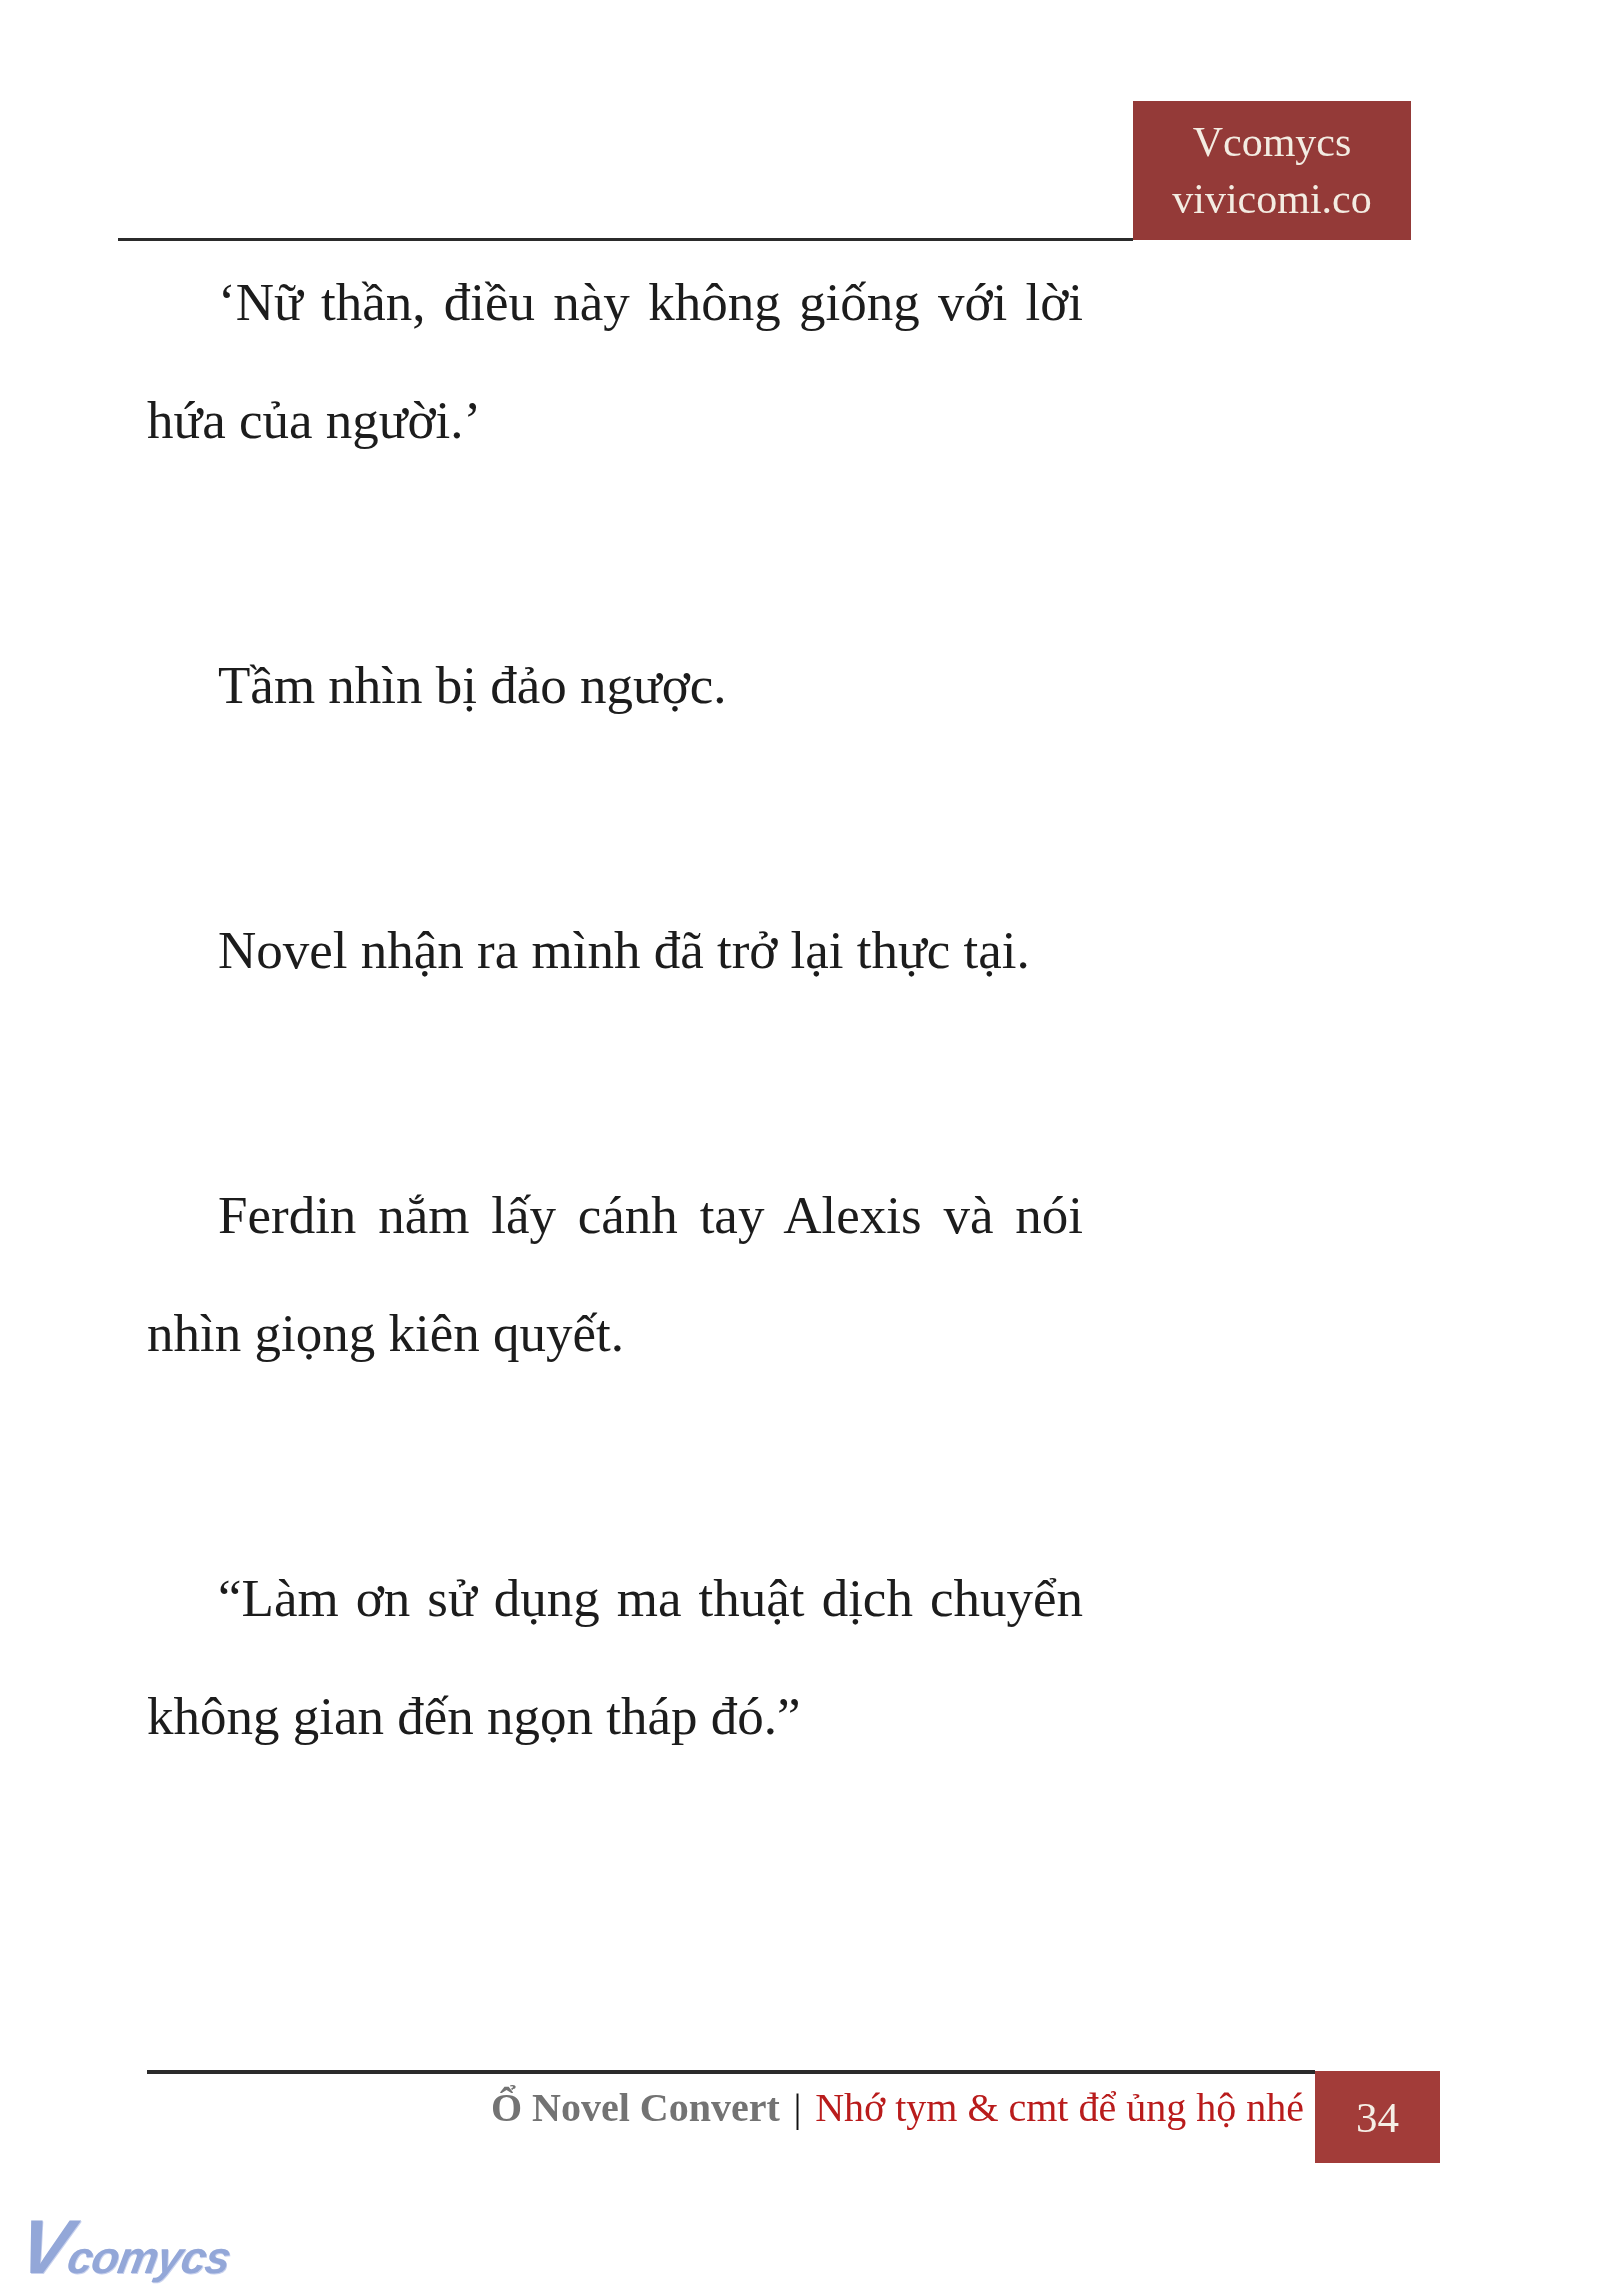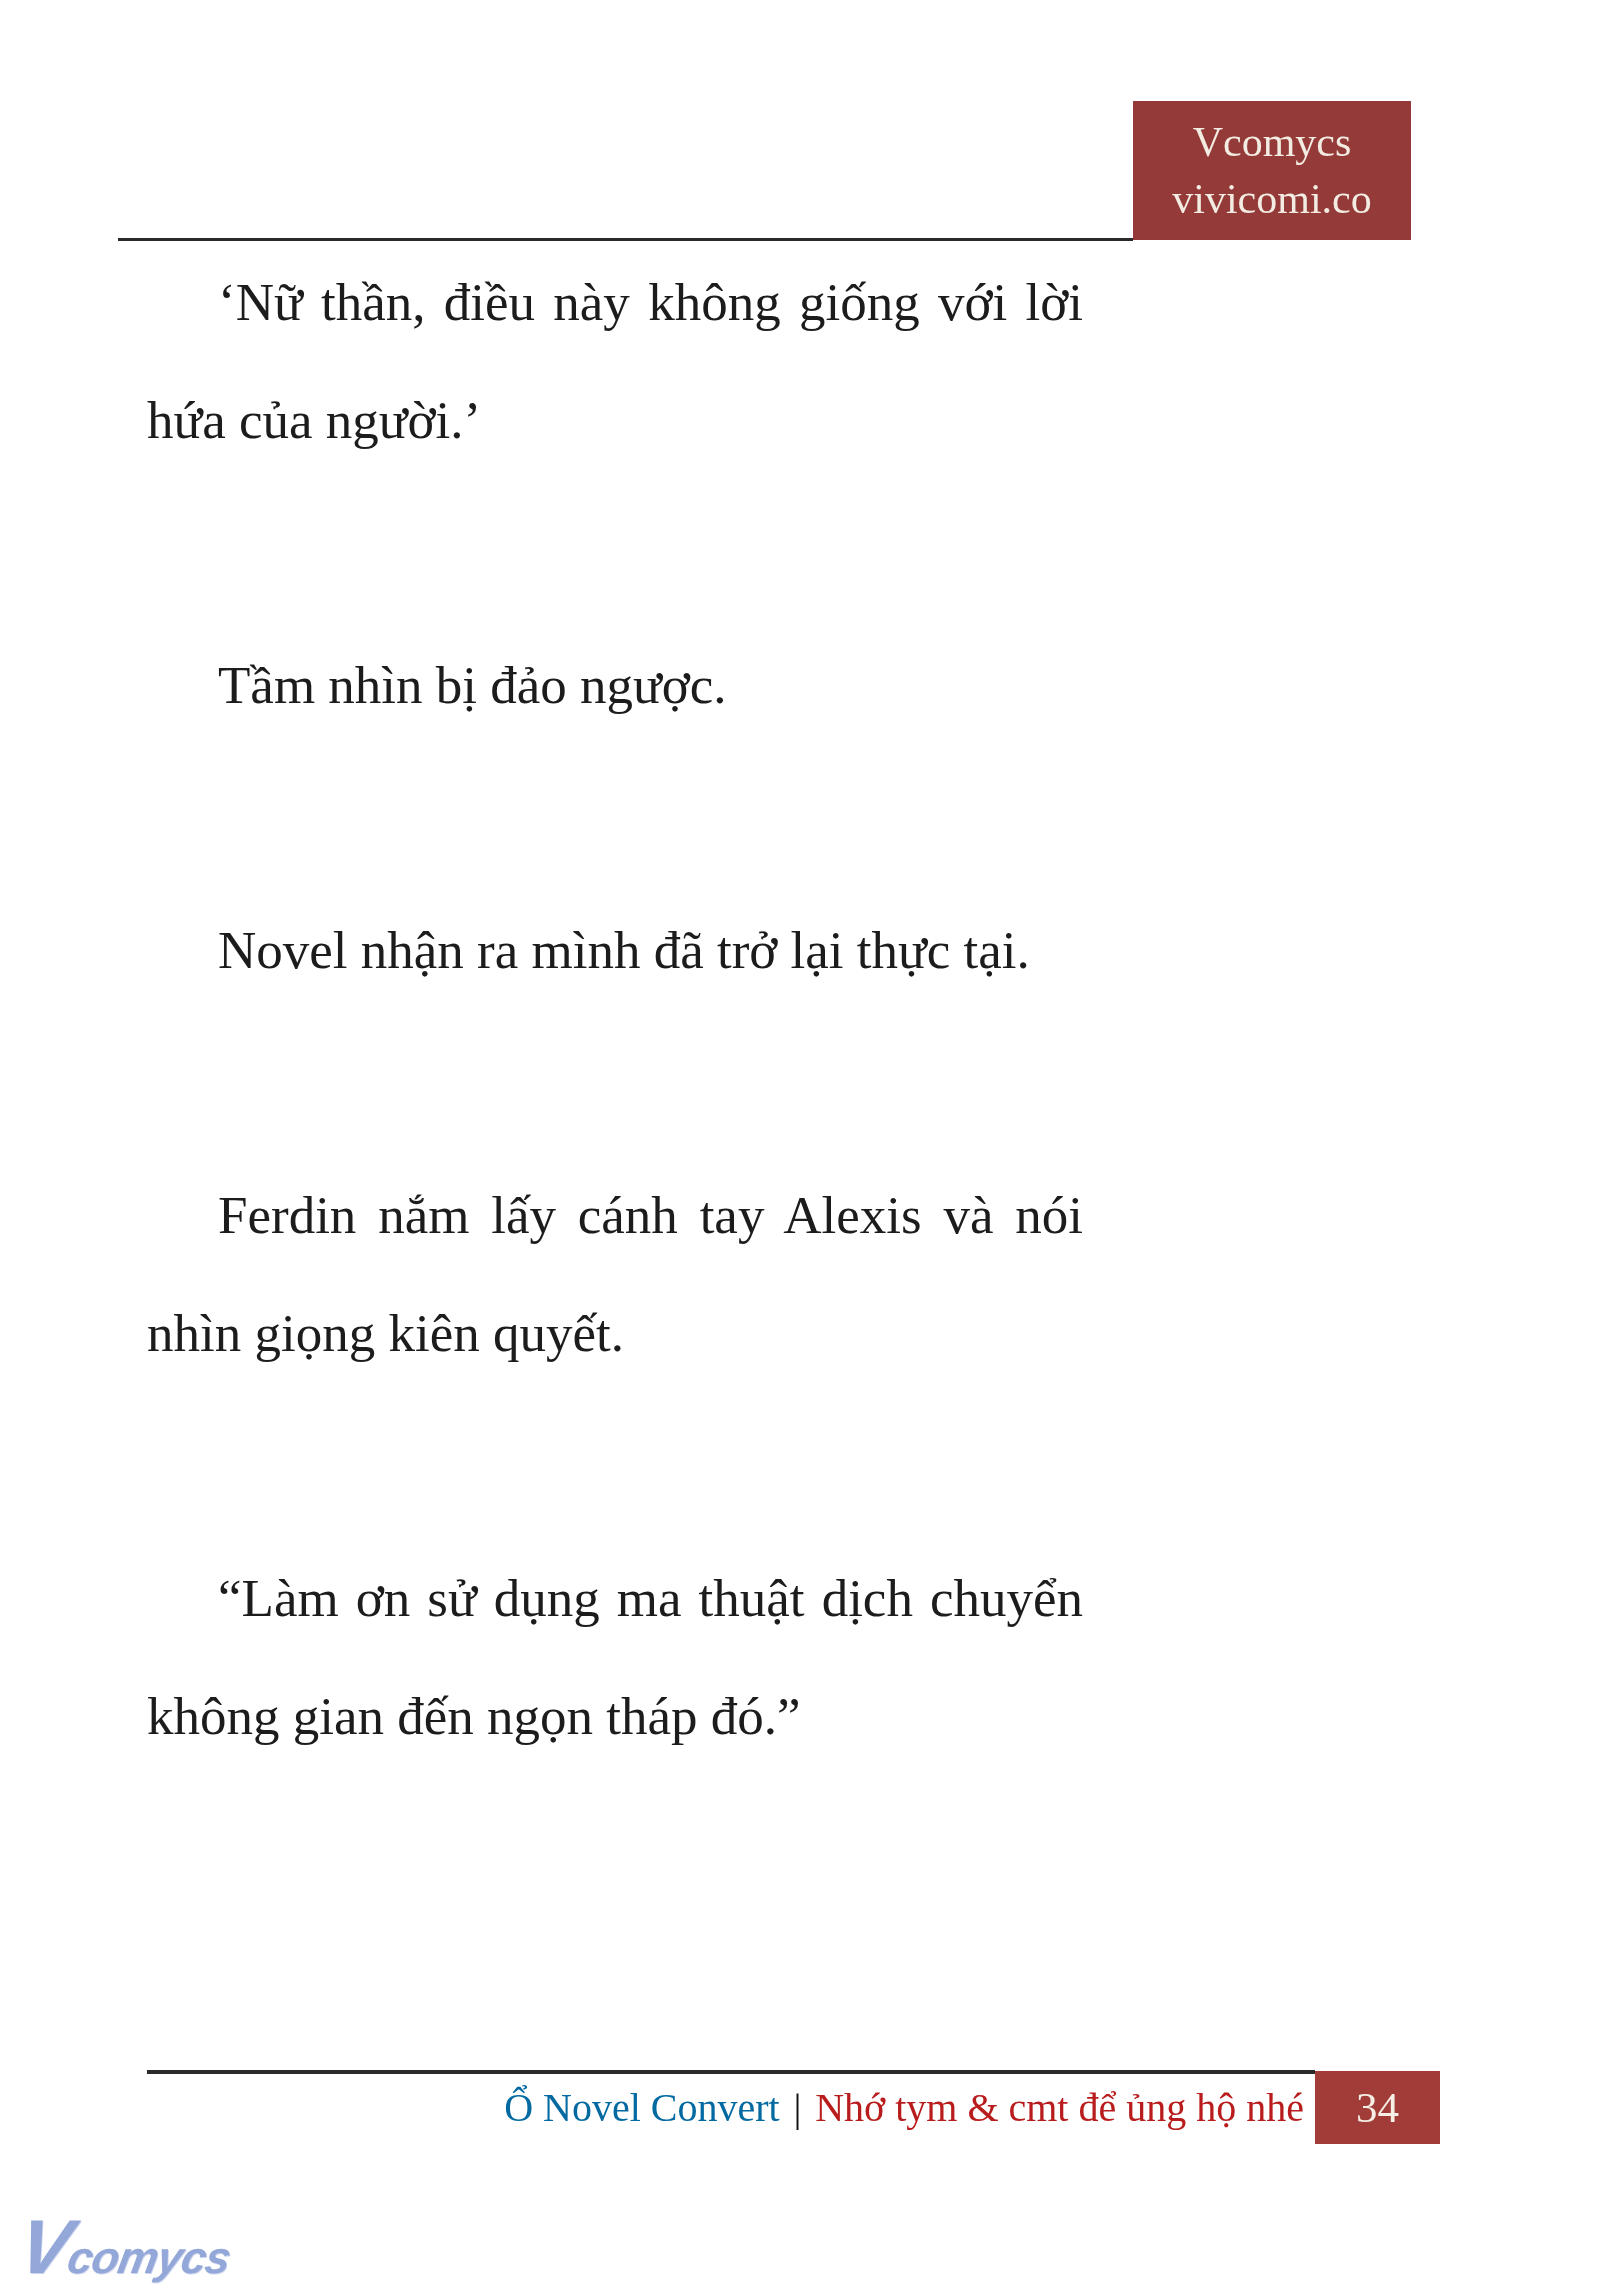--- a/index.html
+++ b/index.html
@@ -61,27 +61,27 @@
   }
   .footer-bar {
     position:absolute;
     left:147px; top:2076px; width:1157px;
     display:flex; justify-content:flex-end; align-items:baseline;
     gap:13.7px;
     font-size:40px; line-height:63px;
     padding-right:9.8px;
     white-space:nowrap;
   }
-  .footer-brand { color:#0369a1; font-weight:normal; }
+  .footer-brand { color:#737373; font-weight:bold; }
   .footer-sep   { color:#111; }
   .footer-note  { color:#b91c1c; }
   .page-num-box {
     position:absolute;
     left:1315px; top:2071px;
-    width:125px; height:73px;
+    width:125px; height:92px;
     background:#a23c39;
     color:#f5efe6;
     display:flex; align-items:center; justify-content:center;
     font-size:43px;
   }
 
   
   .watermark {
     position:absolute;
     left:19.6px; top:2203px;

